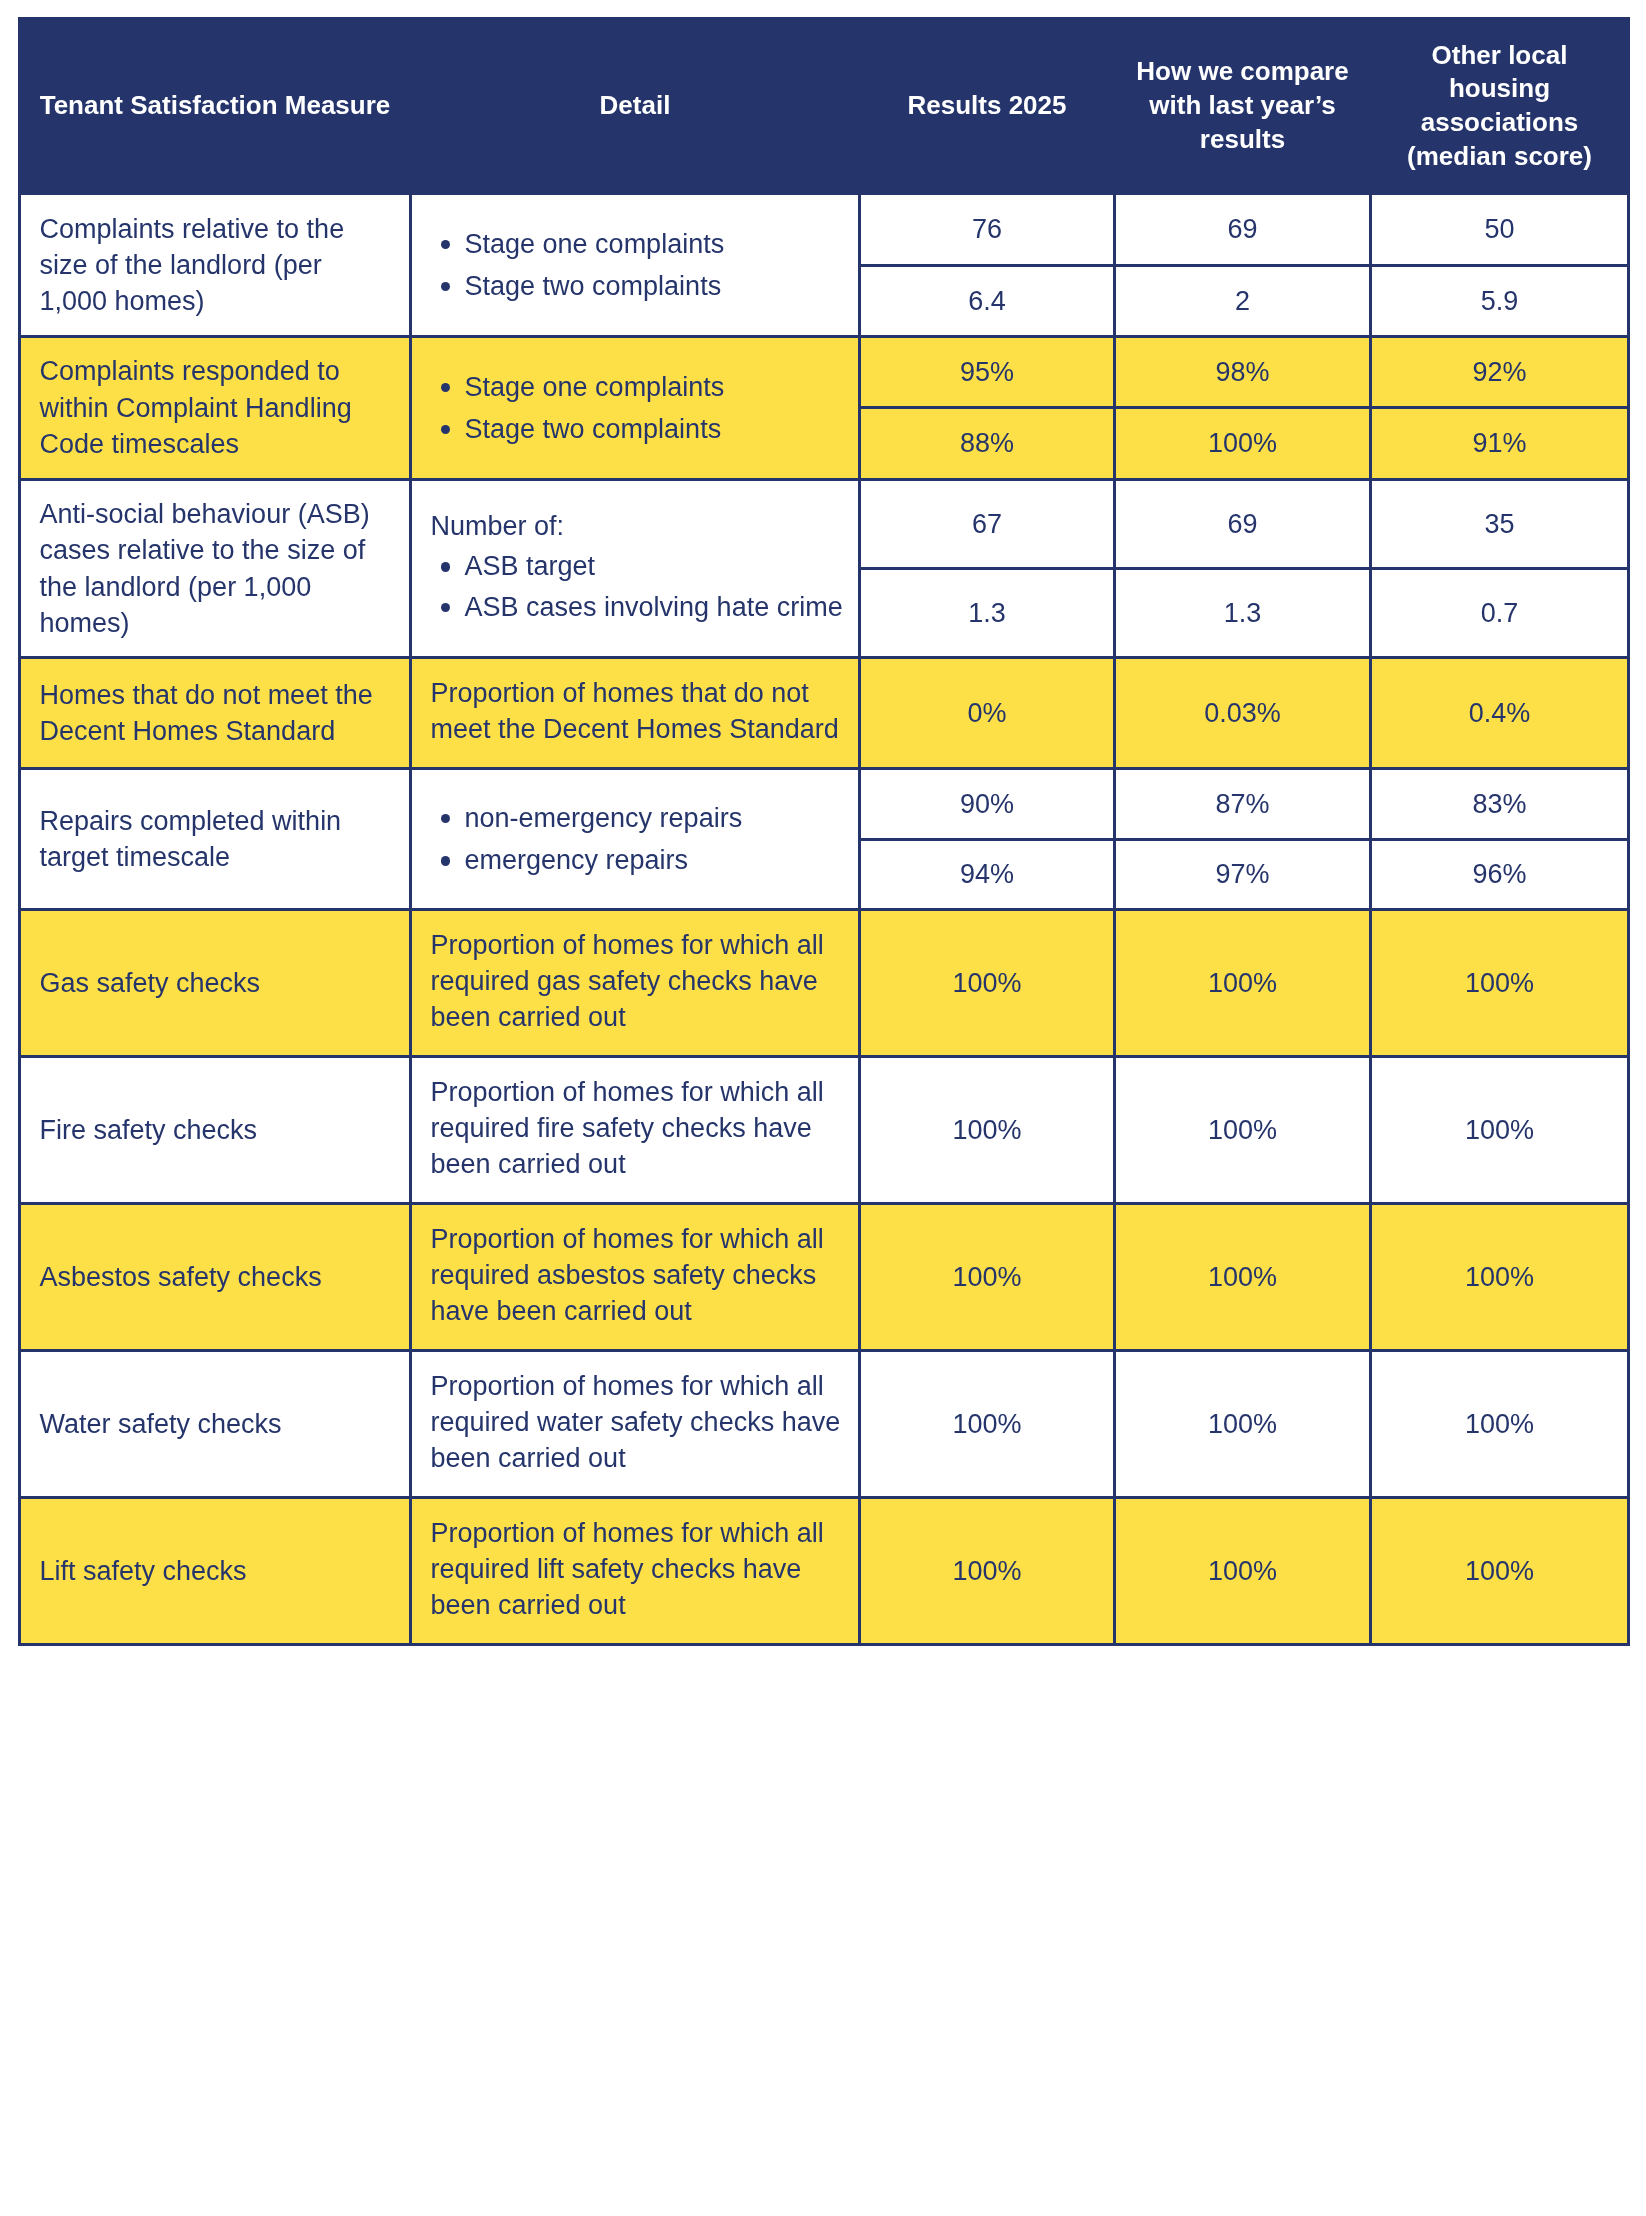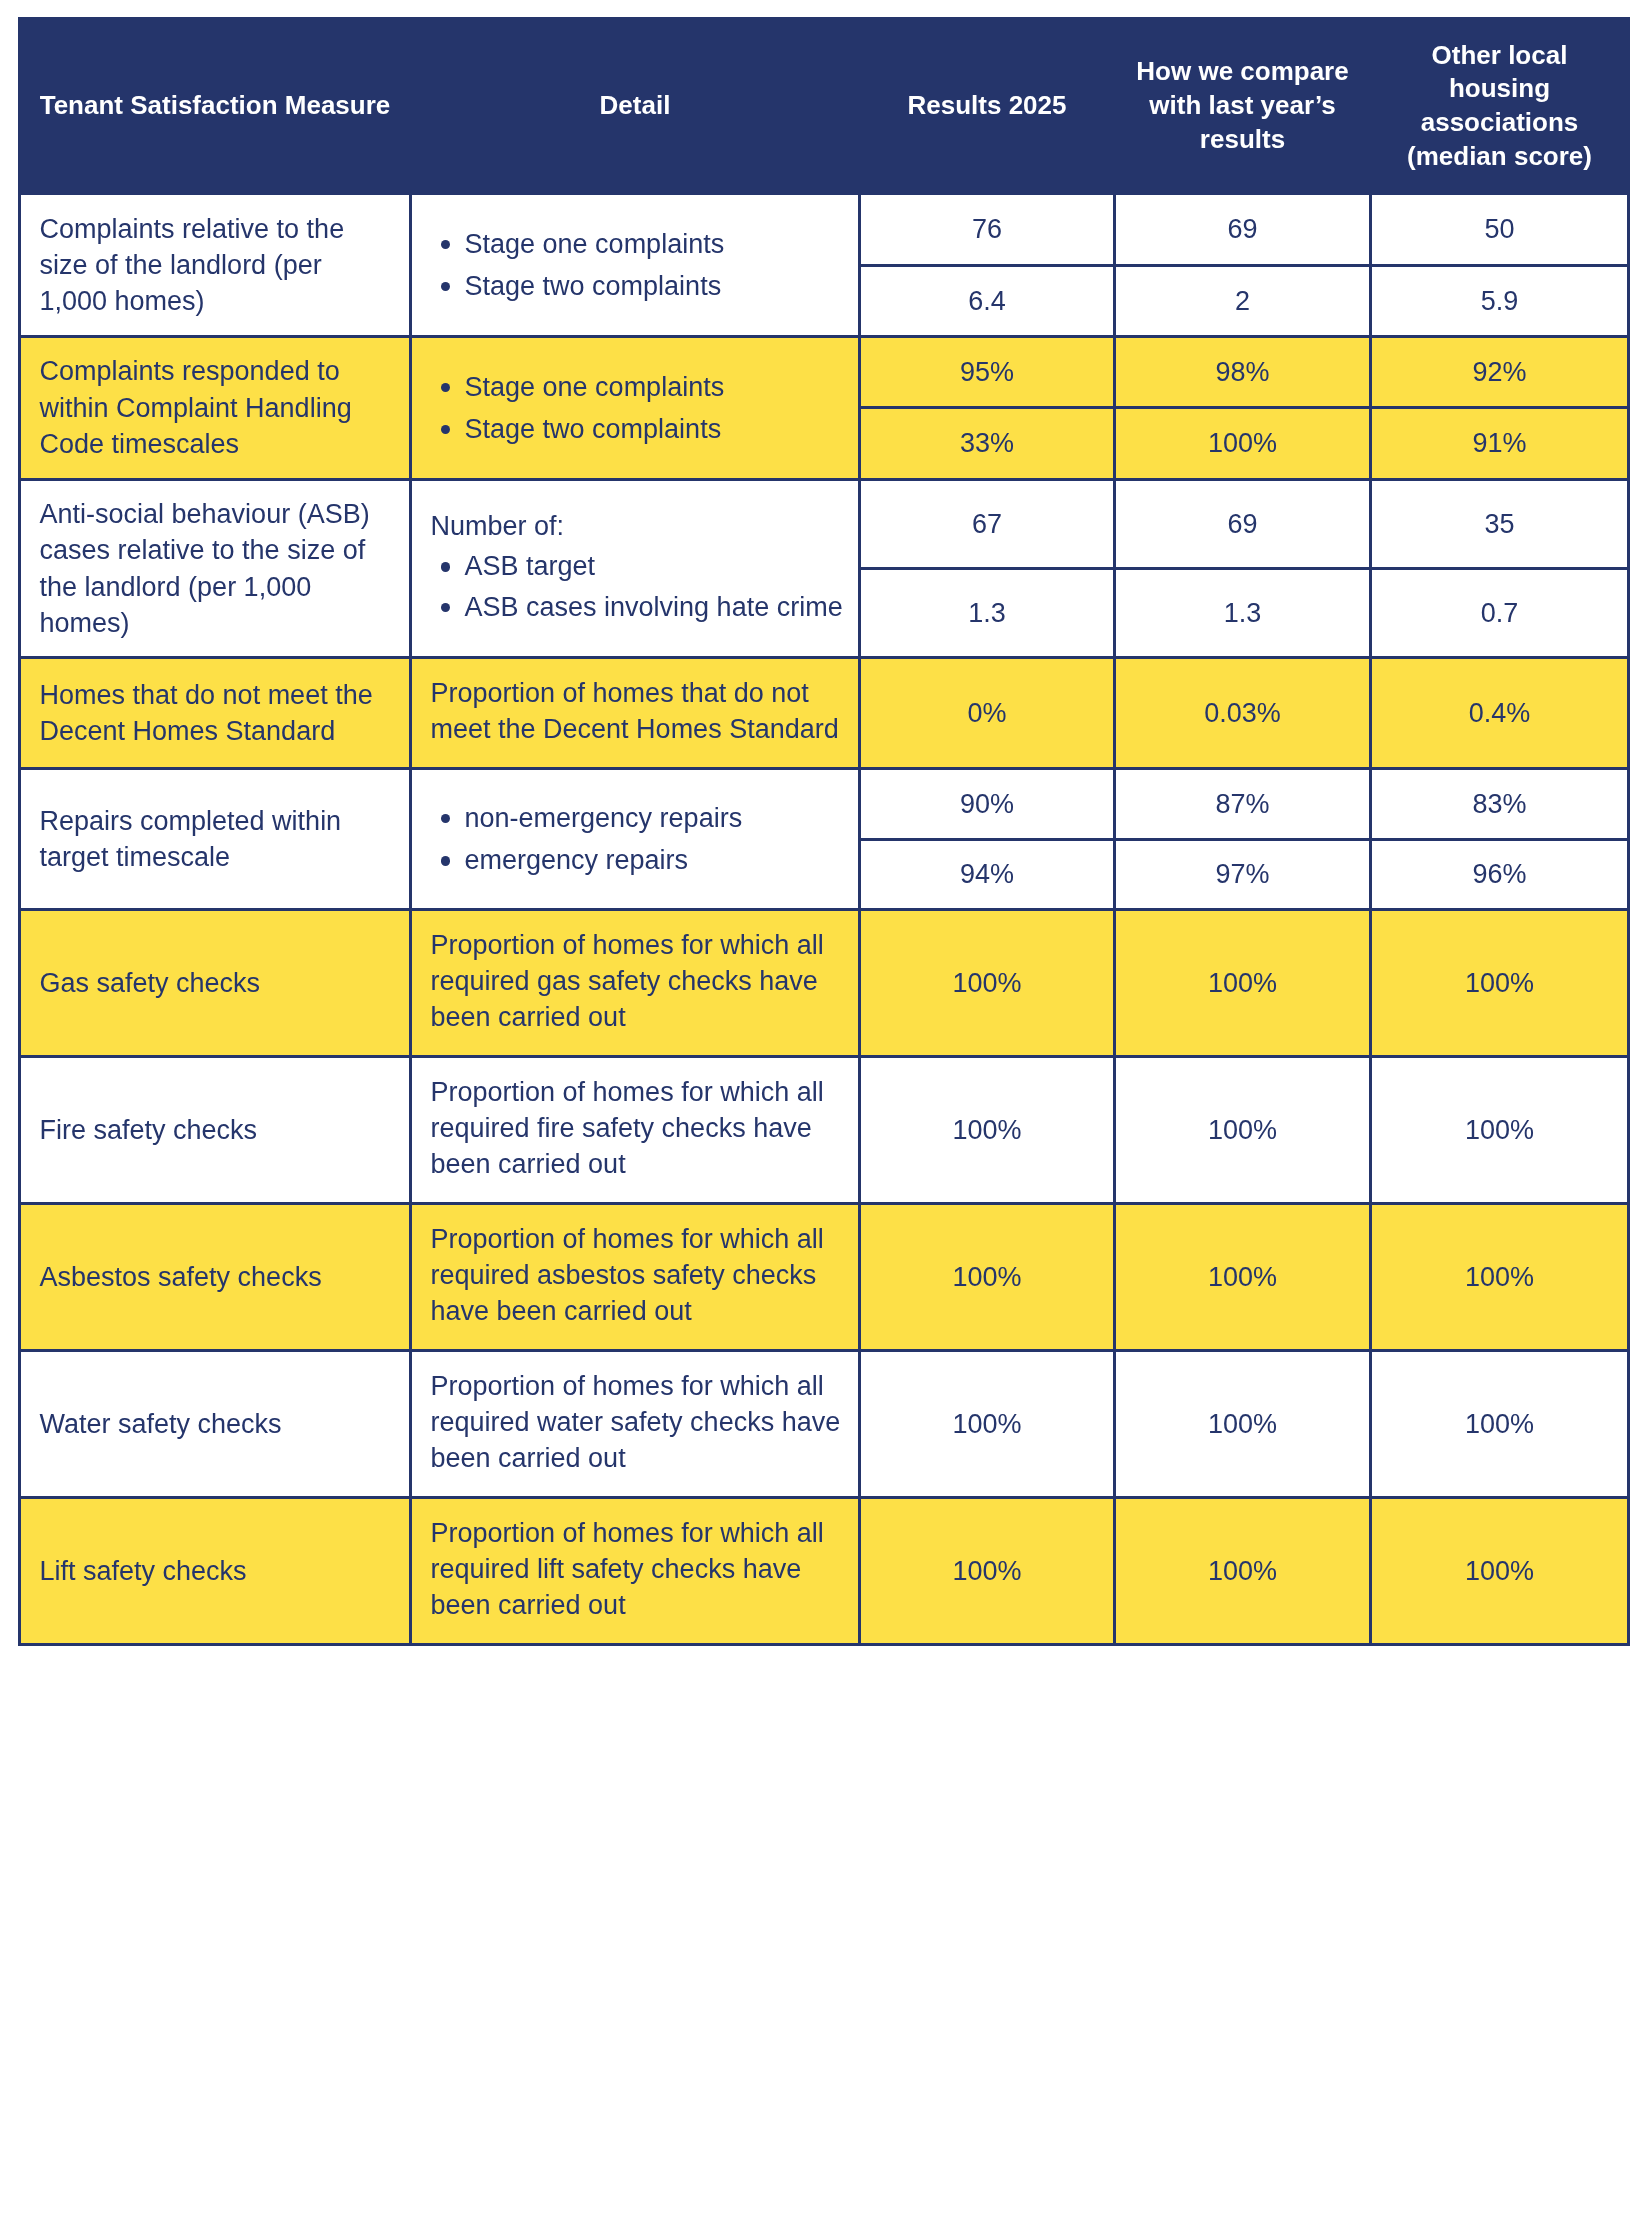--- a/index.html
+++ b/index.html
@@ -151,21 +151,21 @@
             <ul class="bullets spaced">
               <li>Stage one complaints</li>
               <li>Stage two complaints</li>
             </ul>
           </td>
           <td class="num shaded sub-top">95%</td>
           <td class="num shaded sub-top">98%</td>
           <td class="num shaded sub-top">92%</td>
         </tr>
         <tr class="shaded">
-          <td class="num shaded sub-bottom">33%</td>
+          <td class="num shaded sub-bottom">88%</td>
           <td class="num shaded sub-bottom">100%</td>
           <td class="num shaded sub-bottom">91%</td>
         </tr>
         <tr>
           <td class="measure" rowspan="2">Anti-social behaviour (ASB) cases relative to the size of the landlord (per 1,000 homes)</td>
           <td class="detail" rowspan="2">
             <div class="intro">Number of:</div>
             <ul class="bullets">
               <li>ASB target</li>
               <li>ASB cases involving hate crime</li>

